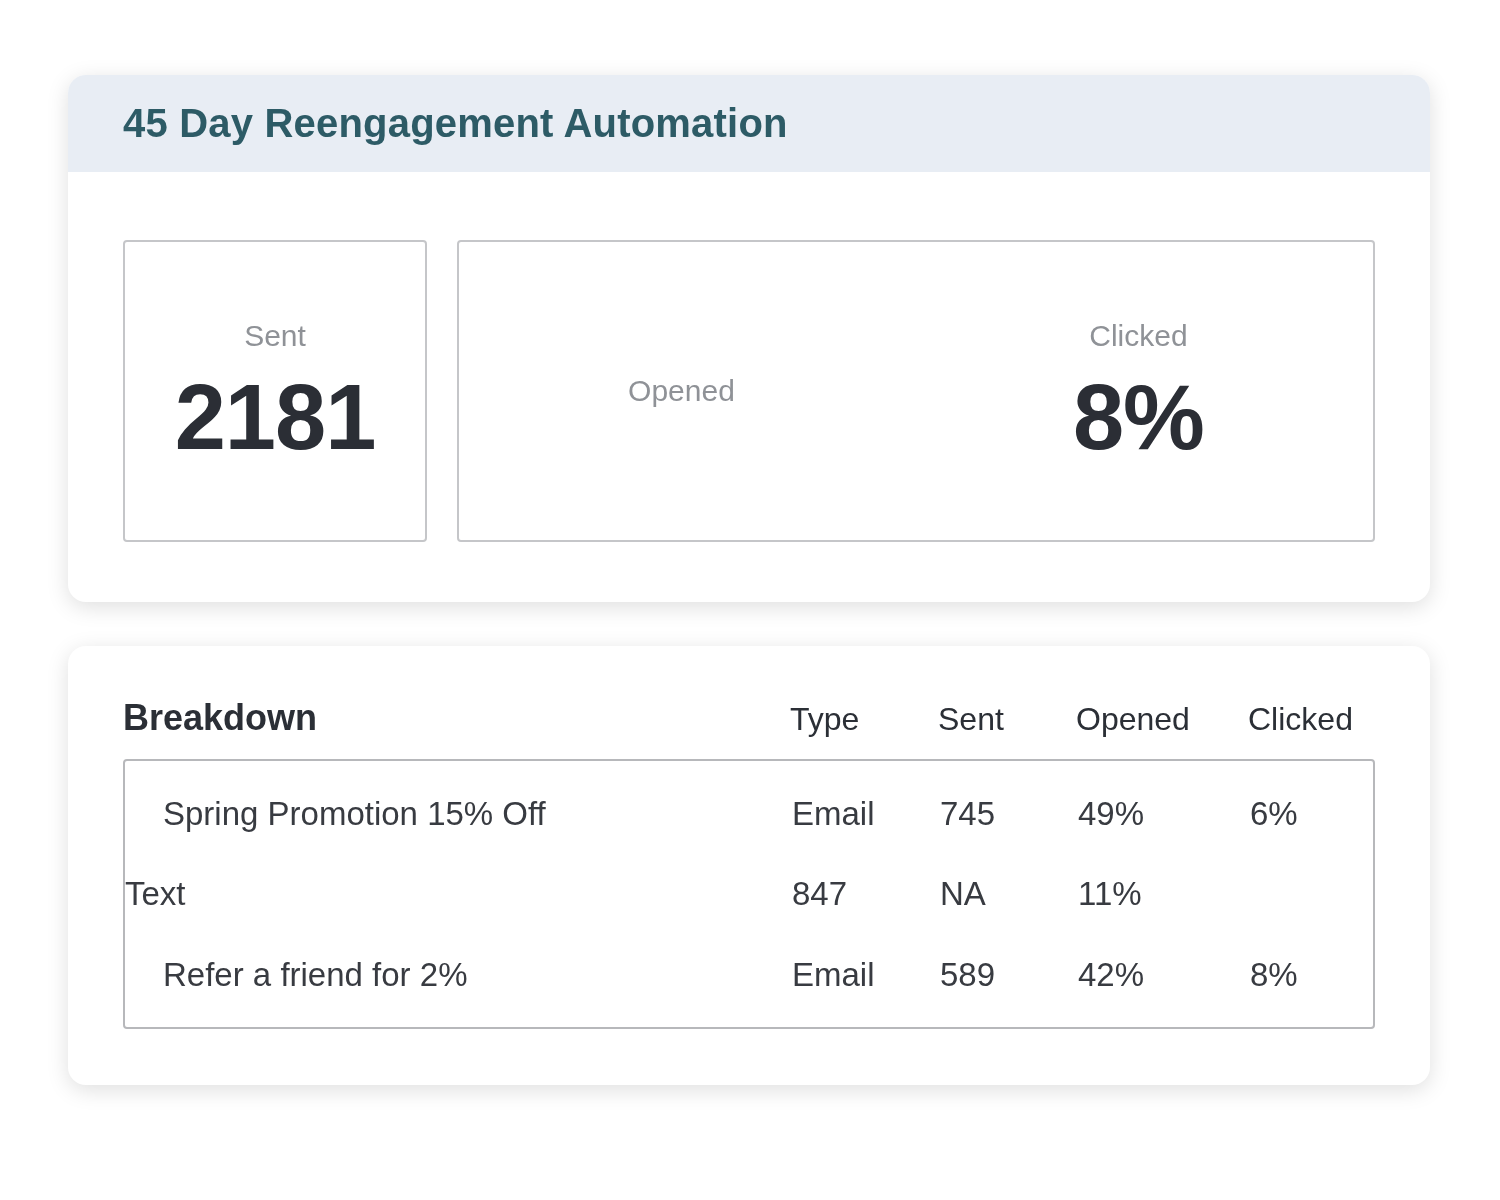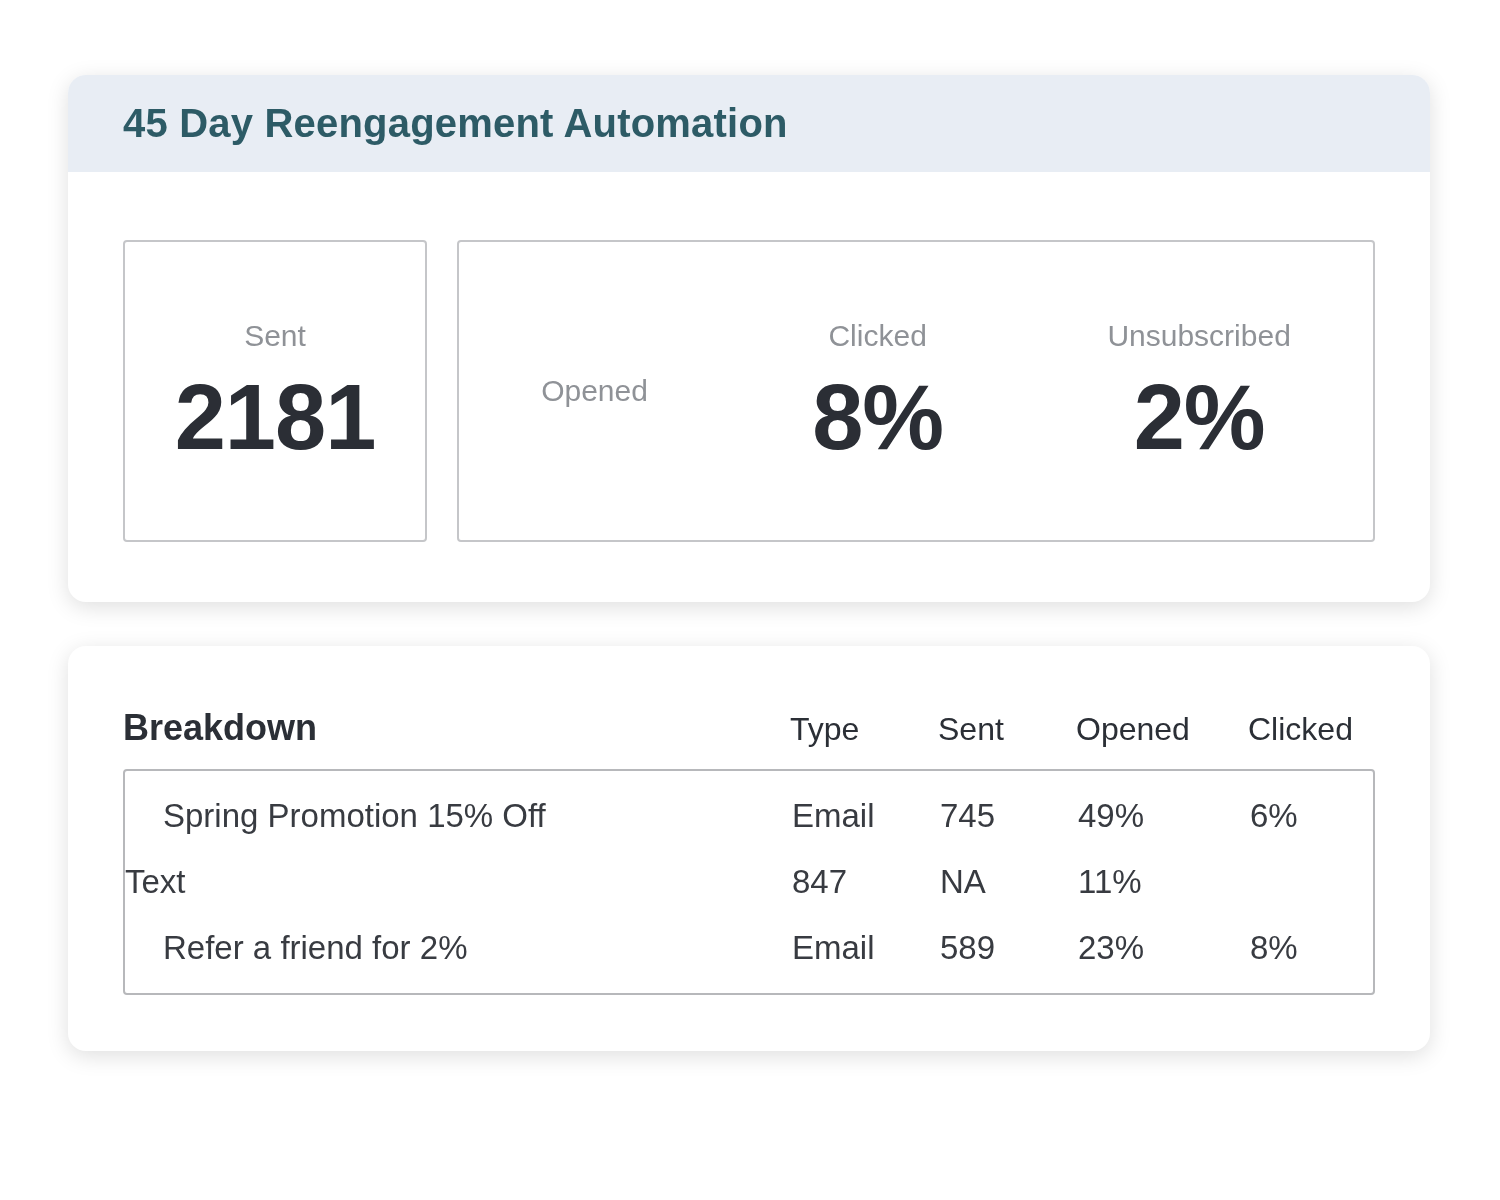--- a/index.html
+++ b/index.html
@@ -87,31 +87,30 @@
 
   
   .card-2 { padding: 50px 55px 56px 55px; }
   .breakdown-grid {
     display: grid;
     grid-template-columns: 667px 148px 138px 172px 1fr;
   }
   .breakdown-header-row {
     align-items: baseline;
     margin-bottom: 20px;
-    margin-top: 10px;
   }
   .col-header {
     font-size: 32px;
     font-weight: normal;
     color: #2b2f36;
   }
   .breakdown-table {
     border: 2px solid #b7b8bb;
     border-radius: 4px;
-    height: 226px;
+    height: 270px;
     display: flex;
     flex-direction: column;
     justify-content: space-around;
     padding: 12px 0;
   }
   .table-row {
     align-items: center;
   }
   .cell {
     font-size: 33px;
@@ -134,24 +133,20 @@
         <div class="stat-value">2181</div>
       </div>
 
       <div class="stat-box rates-box">
         <div class="stat">
           <div class="stat-label">Opened</div>
         </div>
         <div class="stat">
           <div class="stat-label">Clicked</div>
           <div class="stat-value">8%</div>
-        </div>
-        <div class="stat">
-          <div class="stat-label">Unsubscribed</div>
-          <div class="stat-value">2%</div>
         </div>
       </div>
 
     </div>
   </div>
 </div>
 
 <div class="card card-2">
 
   <div class="breakdown-grid breakdown-header-row">
@@ -176,18 +171,18 @@
       <div class="cell">Text</div>
       <div class="cell">847</div>
       <div class="cell">NA</div>
       <div class="cell">11%</div>
     </div>
 
     <div class="breakdown-grid table-row">
       <div class="cell name-cell">Refer a friend for 2%</div>
       <div class="cell">Email</div>
       <div class="cell">589</div>
-      <div class="cell">23%</div>
+      <div class="cell">42%</div>
       <div class="cell">8%</div>
     </div>
 
   </div>
 </div>
 
 </body></html>

